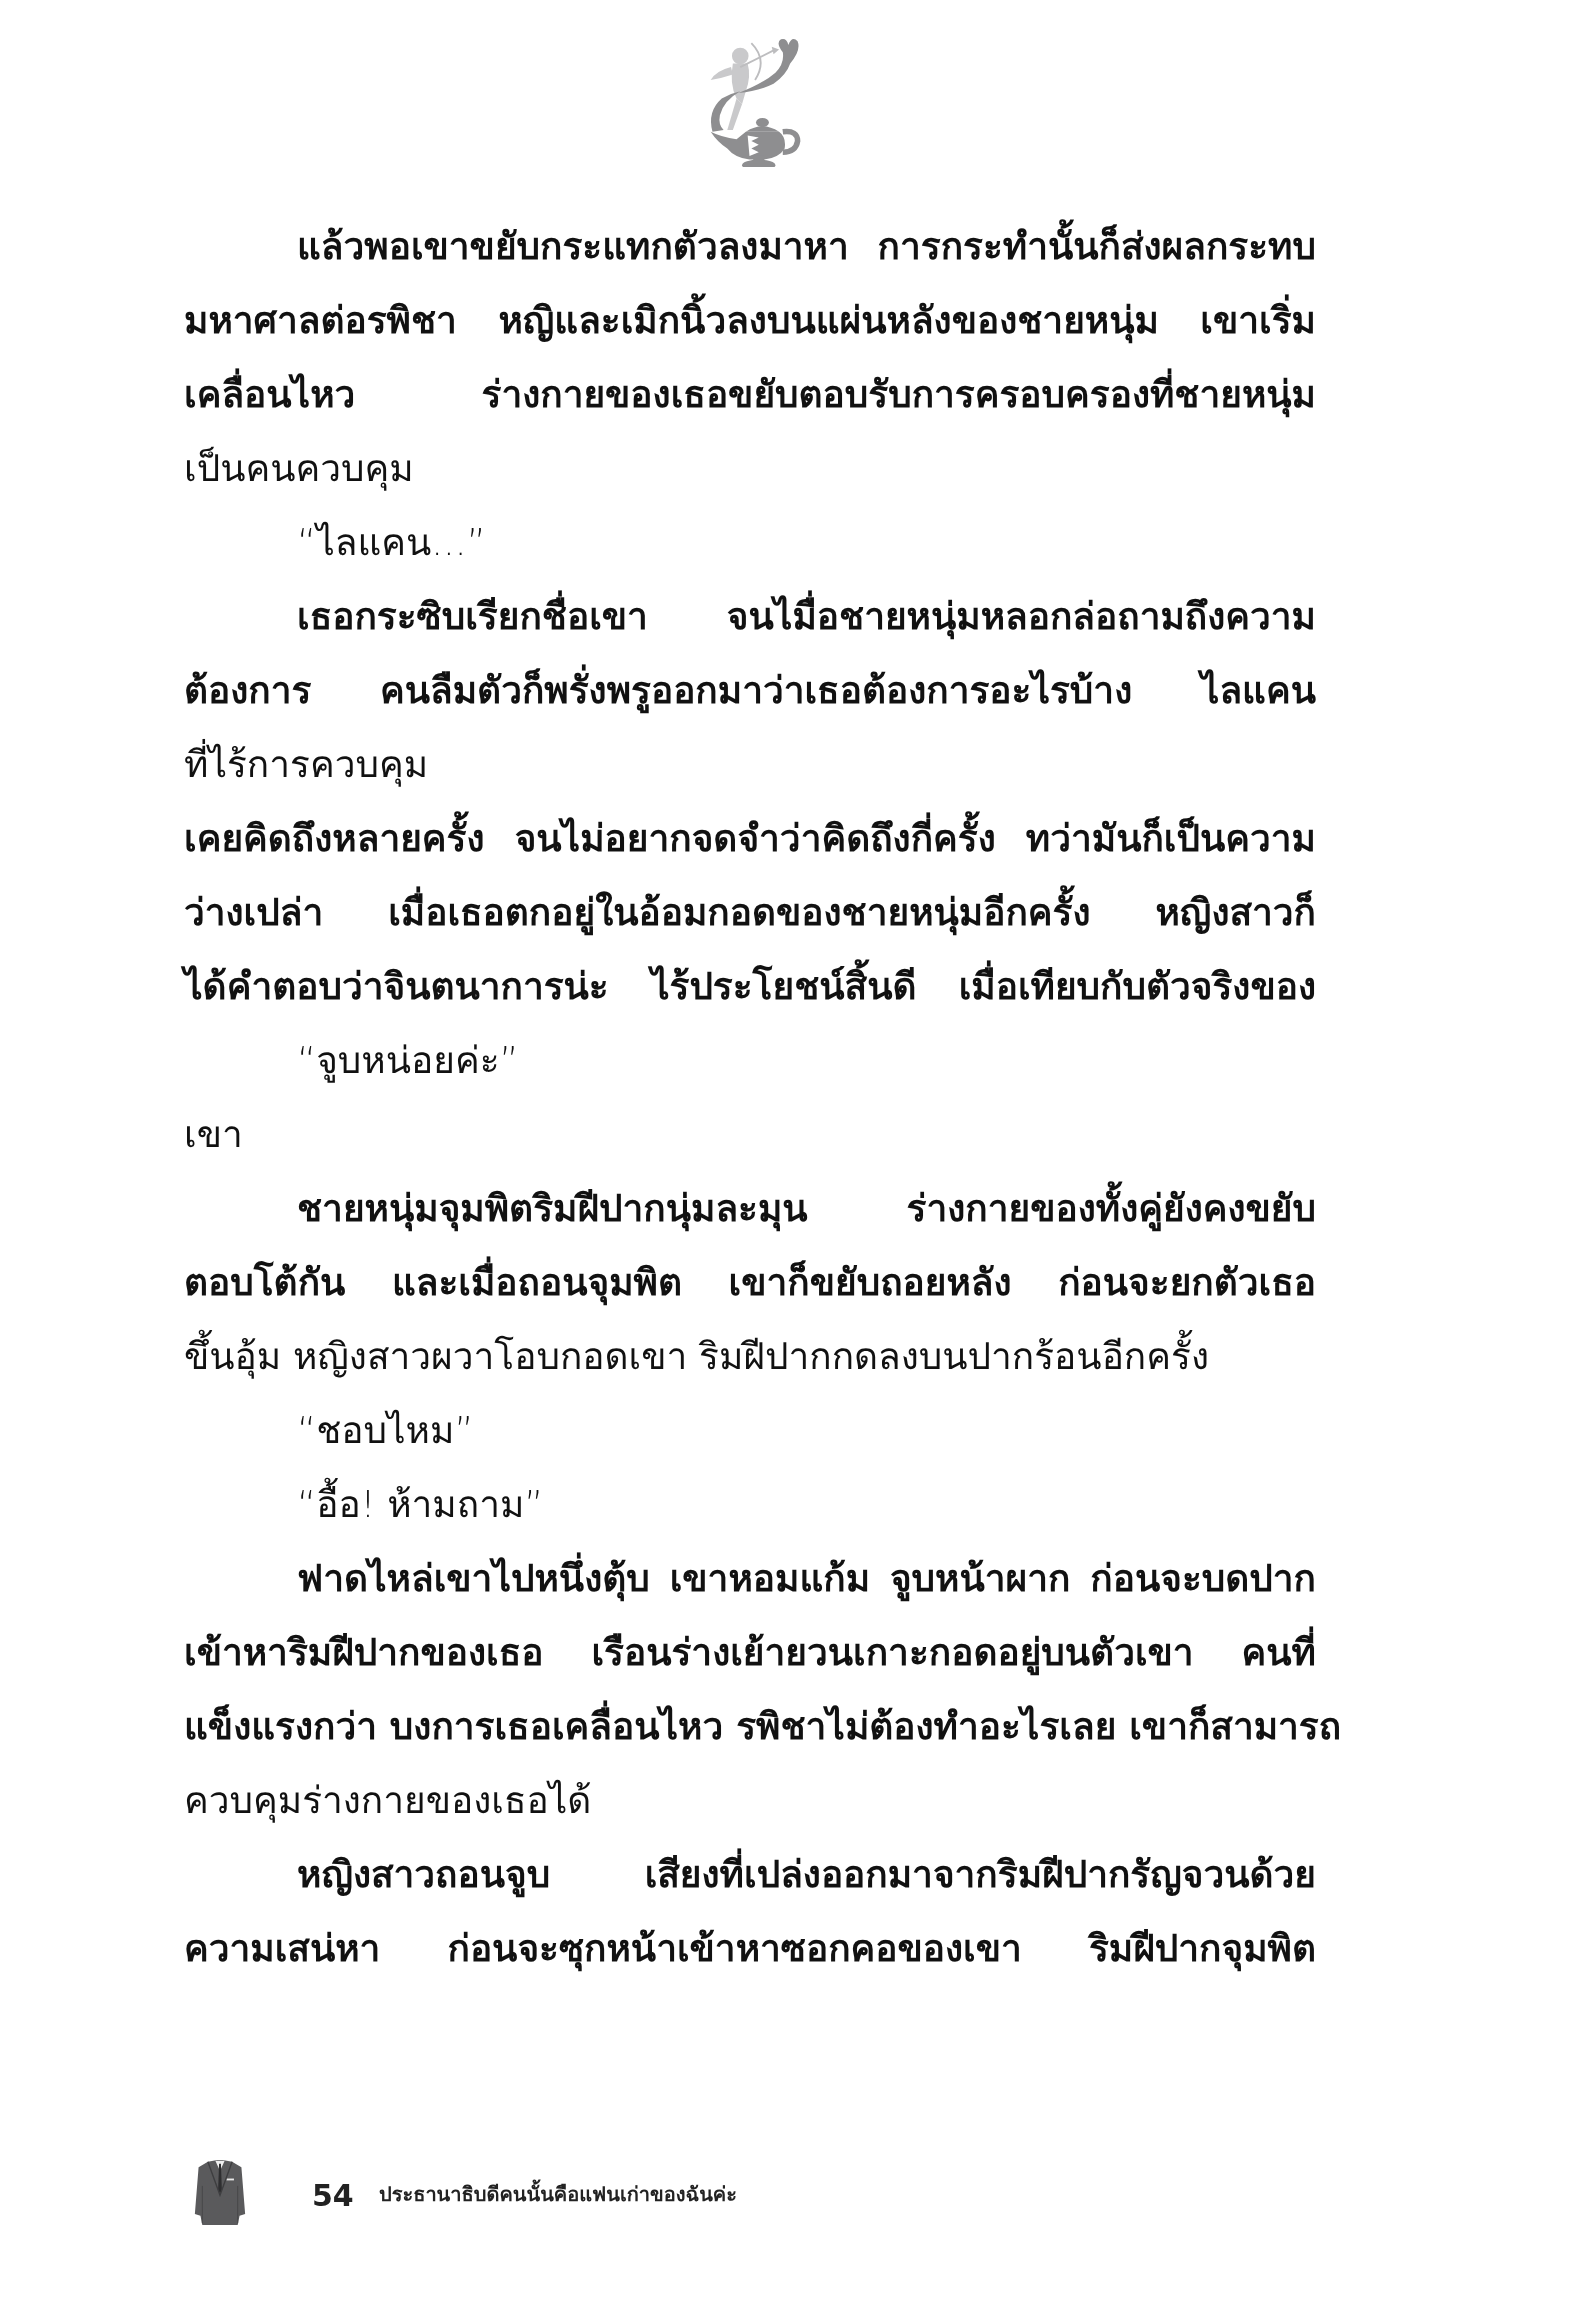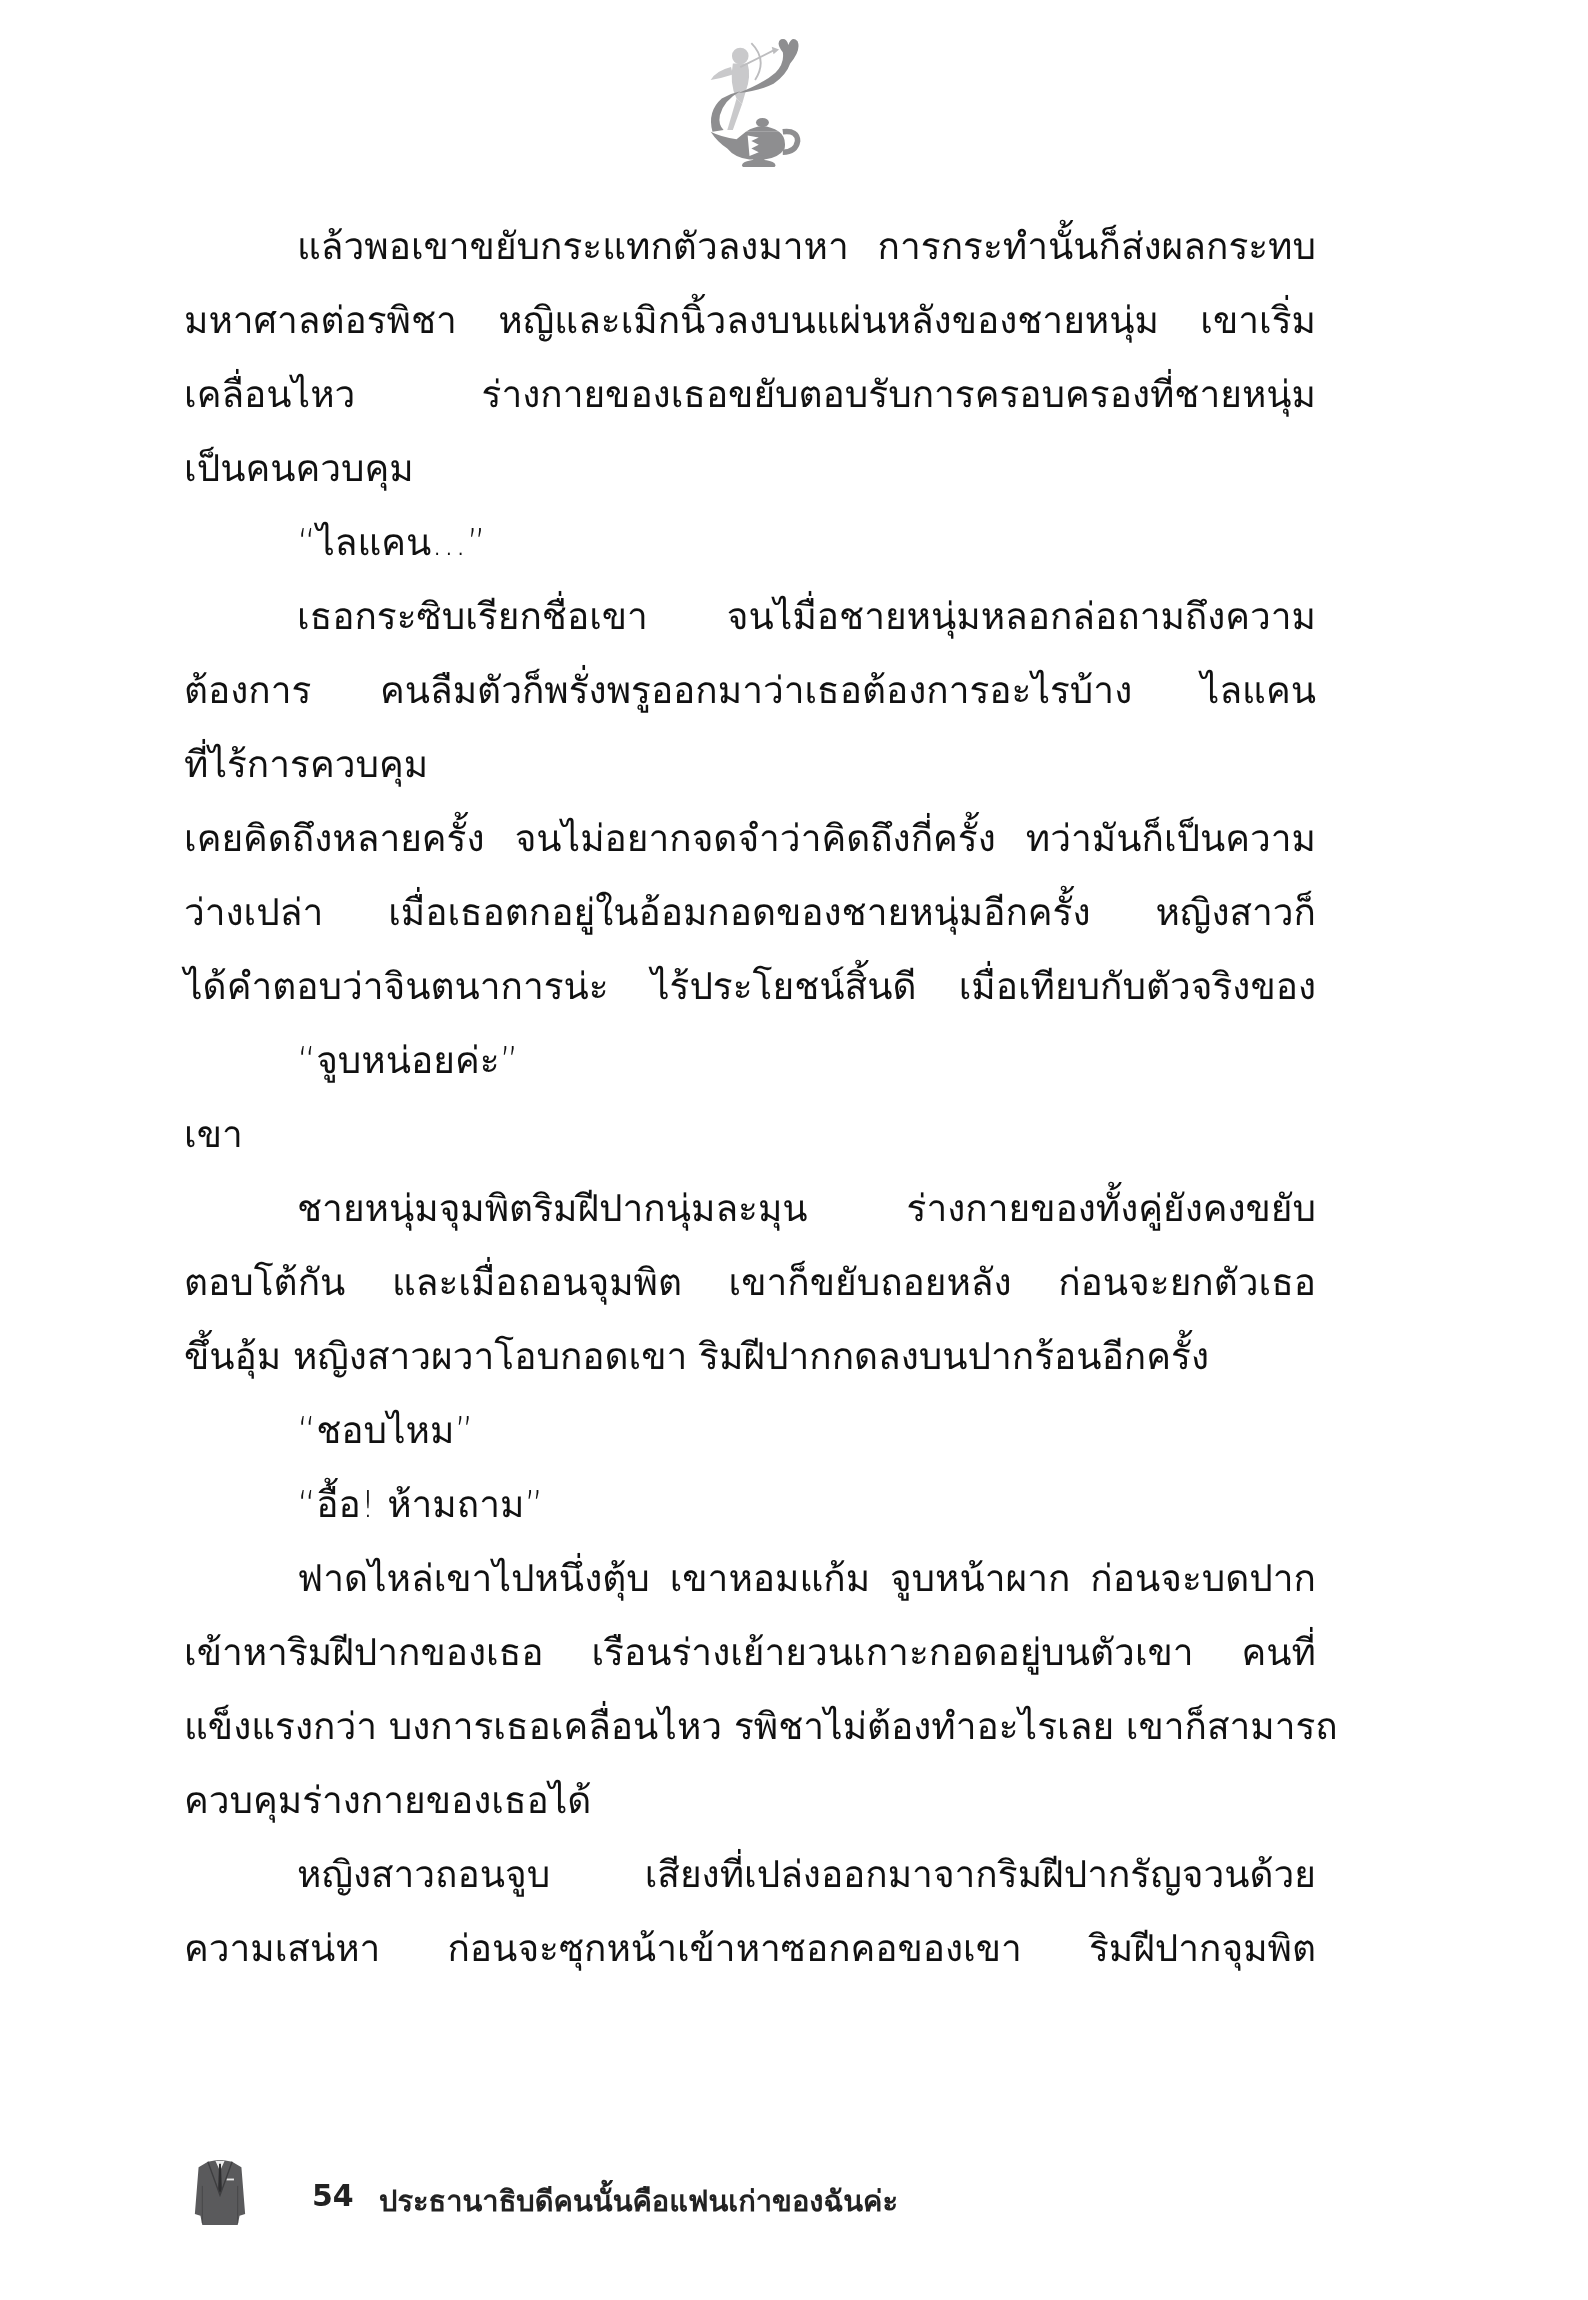--- a/index.html
+++ b/index.html
@@ -2,26 +2,26 @@
 <html style="font-size:15px"><head>
 <meta charset="utf-8">
 <style>
   html, body { margin: 0; padding: 0; background: #ffffff; }
   body { width: 1589px; height: 2300px; position: relative; overflow: hidden;
          font-family: "DejaVu Sans", "Liberation Sans", sans-serif; color: #111111; }
   .logo { position: absolute; left: 694px; top: 18.6px; width: 111px; height: 148px; }
   .body-text { position: absolute; left: 184px; top: 210px; width: 1132px; }
   .line { height: 74px; line-height: 74px; font-size: 37px; white-space: nowrap;
           overflow: visible; font-weight: 300; letter-spacing: 0px; }
-  .line.just { text-align: justify; text-align-last: justify; }
+  .line.just { text-align: justify; text-align-last: justify; font-weight: bold; }
   .line.indent { padding-left: 113px; }
   .footer { position: absolute; left: 193px; top: 2158px; height: 70px; width: 1020px; }
   .jacket { position: absolute; left: 0; top: 0; width: 54px; height: 69px; }
   .page-num { position: absolute; left: 119px; top: 20.4px; font-size: 30px; font-weight: bold; color: #222; }
-  .book-title { position: absolute; left: 186px; top: 20.4px; font-size: 29px; font-weight: bold; color: #222; white-space: nowrap; }
+  .book-title { position: absolute; left: 186px; top: 20.4px; font-size: 20px; font-weight: bold; color: #222; white-space: nowrap; }
 </style>
 </head>
 <body>
 
 <div class="logo">
   <svg viewBox="0 0 120 160" width="111" height="148">
 
     <g fill="#c9c9cb">
       <circle cx="50" cy="40" r="9"></circle>
       <path d="M42 48 Q38 70 46 86 L52 92 L56 78 Q62 62 58 48 Z"></path>

